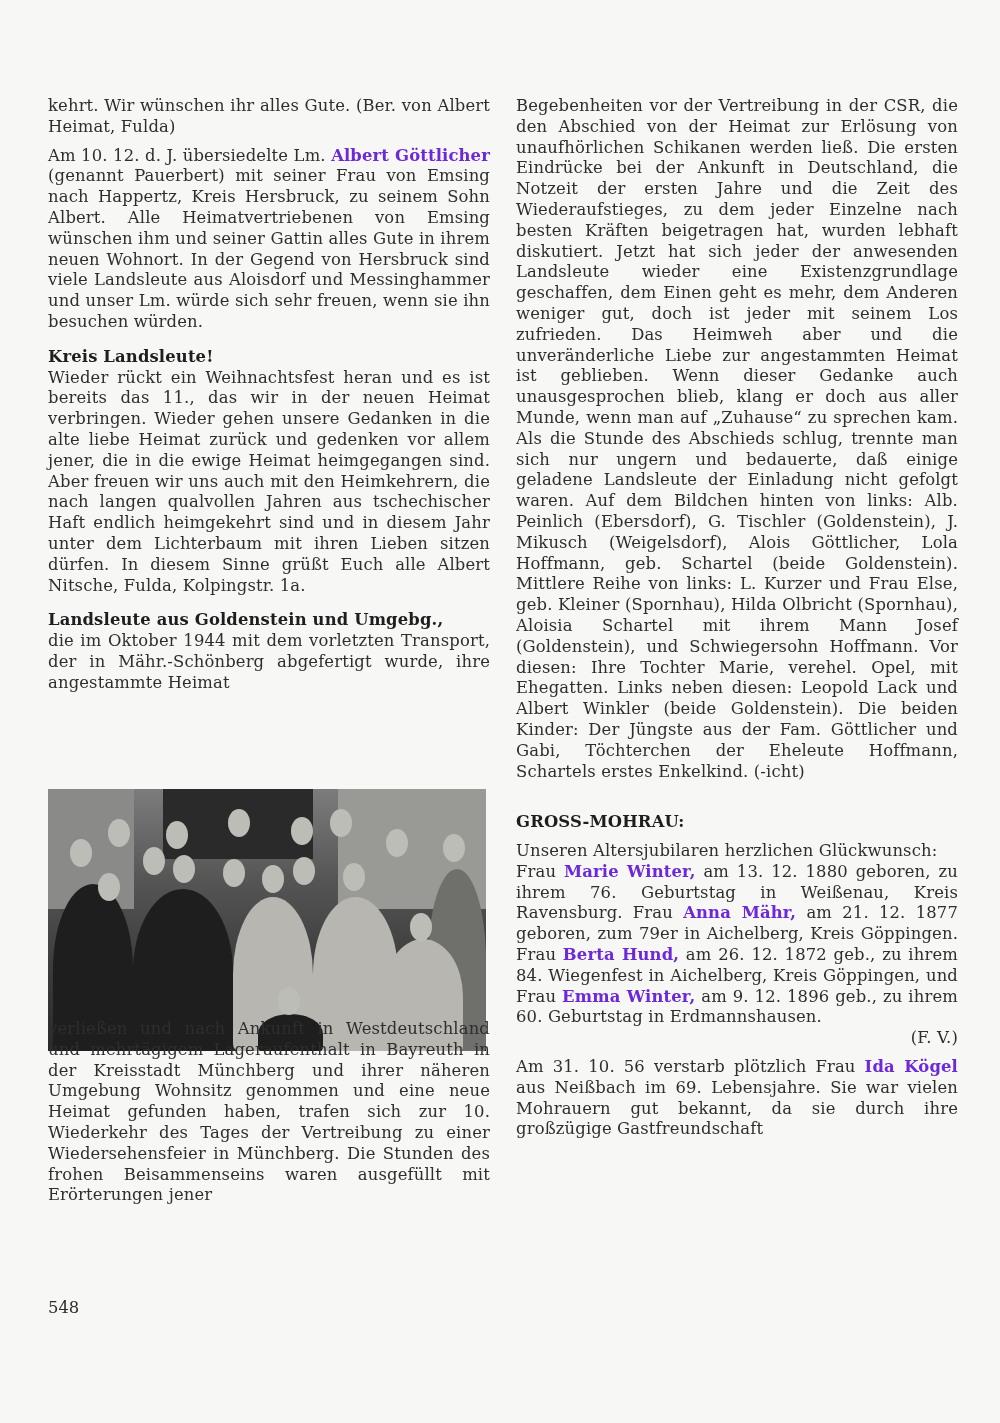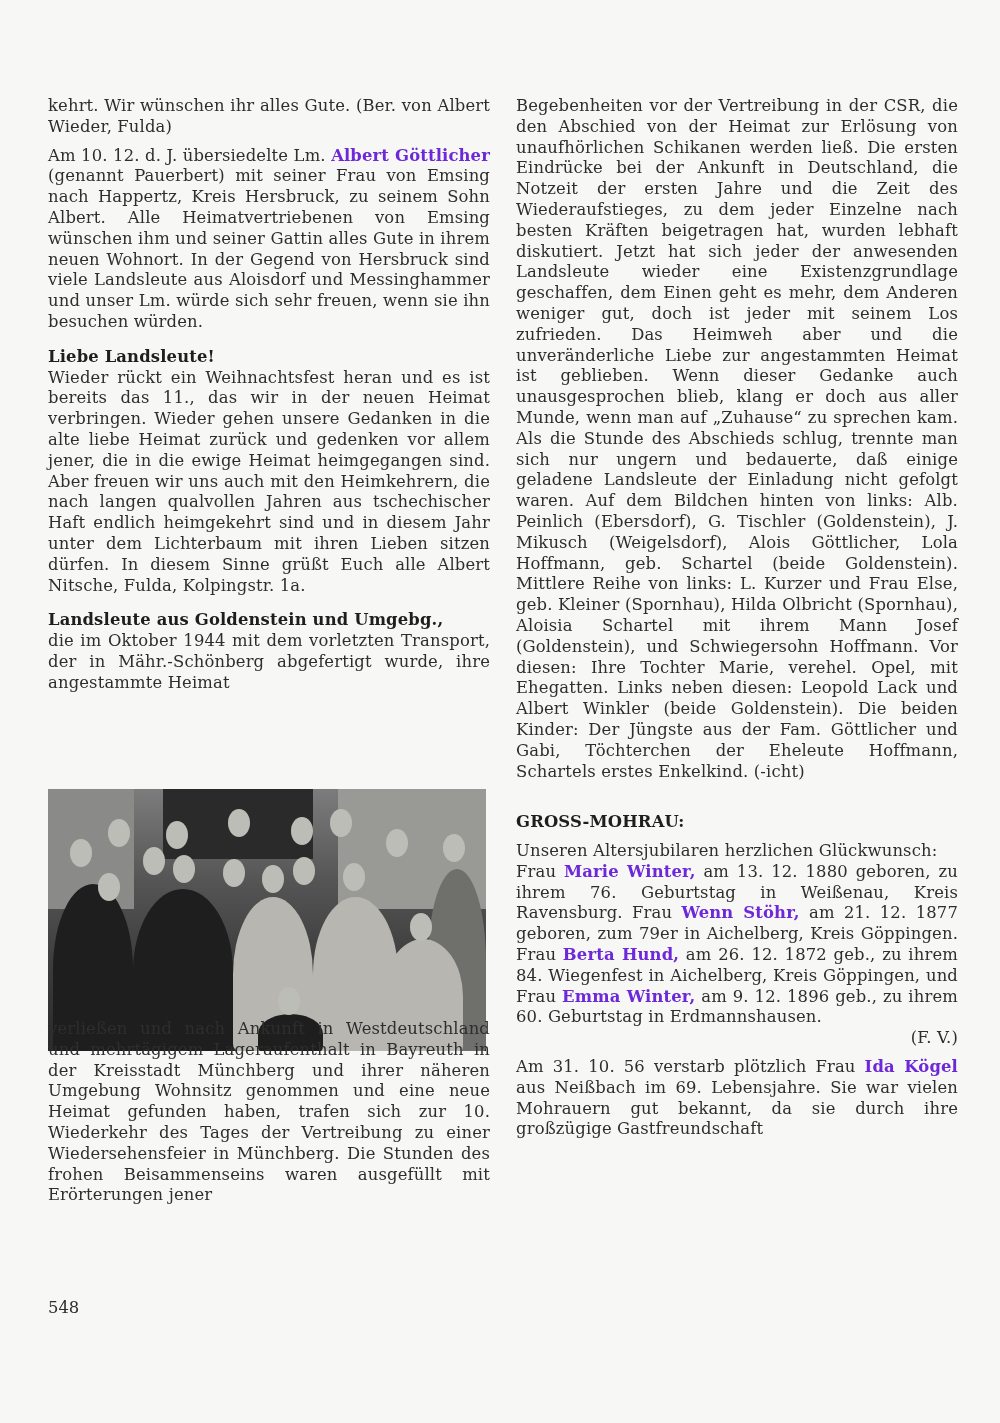--- a/index.html
+++ b/index.html
@@ -46,27 +46,27 @@
   .page-number {
     position: absolute;
     left: 48px; top: 1298px;
     font-size: 16.4px;
   }
 </style>
 </head>
 <body>
 
 <div class="col left">
-  <p>kehrt. Wir wünschen ihr alles Gute. (Ber. von Albert Wieder, Fulda)</p>
+  <p>kehrt. Wir wünschen ihr alles Gute. (Ber. von Albert Heimat, Fulda)</p>
   <p class="gap">
     <span>Am 10. 12. d. J. übersiedelte Lm.</span>
     <b>Albert Göttlicher</b>
     <span>(genannt Pauerbert) mit seiner Frau von Emsing nach Happertz, Kreis Hersbruck, zu seinem Sohn Albert. Alle Heimatvertriebenen von Emsing wünschen ihm und seiner Gattin alles Gute in ihrem neuen Wohnort. In der Gegend von Hersbruck sind viele Landsleute aus Aloisdorf und Messinghammer und unser Lm. würde sich sehr freuen, wenn sie ihn besuchen würden.</span>
   </p>
-  <p class="gap2 heading">Liebe Landsleute!</p>
+  <p class="gap2 heading">Kreis Landsleute!</p>
   <p>Wieder rückt ein Weihnachtsfest heran und es ist bereits das 11., das wir in der neuen Heimat verbringen. Wieder gehen unsere Gedanken in die alte liebe Heimat zurück und gedenken vor allem jener, die in die ewige Heimat heimgegangen sind. Aber freuen wir uns auch mit den Heimkehrern, die nach langen qualvollen Jahren aus tschechischer Haft endlich heimgekehrt sind und in diesem Jahr unter dem Lichterbaum mit ihren Lieben sitzen dürfen. In diesem Sinne grüßt Euch alle Albert Nitsche, Fulda, Kolpingstr. 1a.</p>
   <p class="gap2 heading">Landsleute aus Goldenstein und Umgebg.,</p>
   <p>die im Oktober 1944 mit dem vorletzten Transport, der in Mähr.-Schönberg abgefertigt wurde, ihre angestammte Heimat</p>
 </div>
 
 <div class="photo">
   <div class="wall-l"></div>
   <div class="door"></div>
   <div class="wall-r"></div>
 
@@ -105,21 +105,21 @@
 <div class="page-number">548</div>
 
 <div class="col right">
   <p>Begebenheiten vor der Vertreibung in der CSR, die den Abschied von der Heimat zur Erlösung von unaufhörlichen Schikanen werden ließ. Die ersten Eindrücke bei der Ankunft in Deutschland, die Notzeit der ersten Jahre und die Zeit des Wiederaufstieges, zu dem jeder Einzelne nach besten Kräften beigetragen hat, wurden lebhaft diskutiert. Jetzt hat sich jeder der anwesenden Landsleute wieder eine Existenzgrundlage geschaffen, dem Einen geht es mehr, dem Anderen weniger gut, doch ist jeder mit seinem Los zufrieden. Das Heimweh aber und die unveränderliche Liebe zur angestammten Heimat ist geblieben. Wenn dieser Gedanke auch unausgesprochen blieb, klang er doch aus aller Munde, wenn man auf „Zuhause“ zu sprechen kam. Als die Stunde des Abschieds schlug, trennte man sich nur ungern und bedauerte, daß einige geladene Landsleute der Einladung nicht gefolgt waren. Auf dem Bildchen hinten von links: Alb. Peinlich (Ebersdorf), G. Tischler (Goldenstein), J. Mikusch (Weigelsdorf), Alois Göttlicher, Lola Hoffmann, geb. Schartel (beide Goldenstein). Mittlere Reihe von links: L. Kurzer und Frau Else, geb. Kleiner (Spornhau), Hilda Olbricht (Spornhau), Aloisia Schartel mit ihrem Mann Josef (Goldenstein), und Schwiegersohn Hoffmann. Vor diesen: Ihre Tochter Marie, verehel. Opel, mit Ehegatten. Links neben diesen: Leopold Lack und Albert Winkler (beide Goldenstein). Die beiden Kinder: Der Jüngste aus der Fam. Göttlicher und Gabi, Töchterchen der Eheleute Hoffmann, Schartels erstes Enkelkind. (-icht)</p>
   <p class="heading" style="margin-top:30px;">GROSS-MOHRAU:</p>
   <p class="gap">Unseren Altersjubilaren herzlichen Glückwunsch:</p>
   <p>
     <span>Frau</span>
     <b>Marie Winter,</b>
     <span>am 13. 12. 1880 geboren, zu ihrem 76. Geburtstag in Weißenau, Kreis Ravensburg. Frau</span>
-    <b>Wenn Stöhr,</b>
+    <b>Anna Mähr,</b>
     <span>am 21. 12. 1877 geboren, zum 79er in Aichelberg, Kreis Göppingen. Frau</span>
     <b>Berta Hund,</b>
     <span>am 26. 12. 1872 geb., zu ihrem 84. Wiegenfest in Aichelberg, Kreis Göppingen, und Frau</span>
     <b>Emma Winter,</b>
     <span>am 9. 12. 1896 geb., zu ihrem 60. Geburtstag in Erdmannshausen.</span>
   </p>
   <p class="right-align">(F. V.)</p>
   <p class="gap">
     <span>Am 31. 10. 56 verstarb plötzlich Frau</span>
     <b>Ida Kögel</b>

